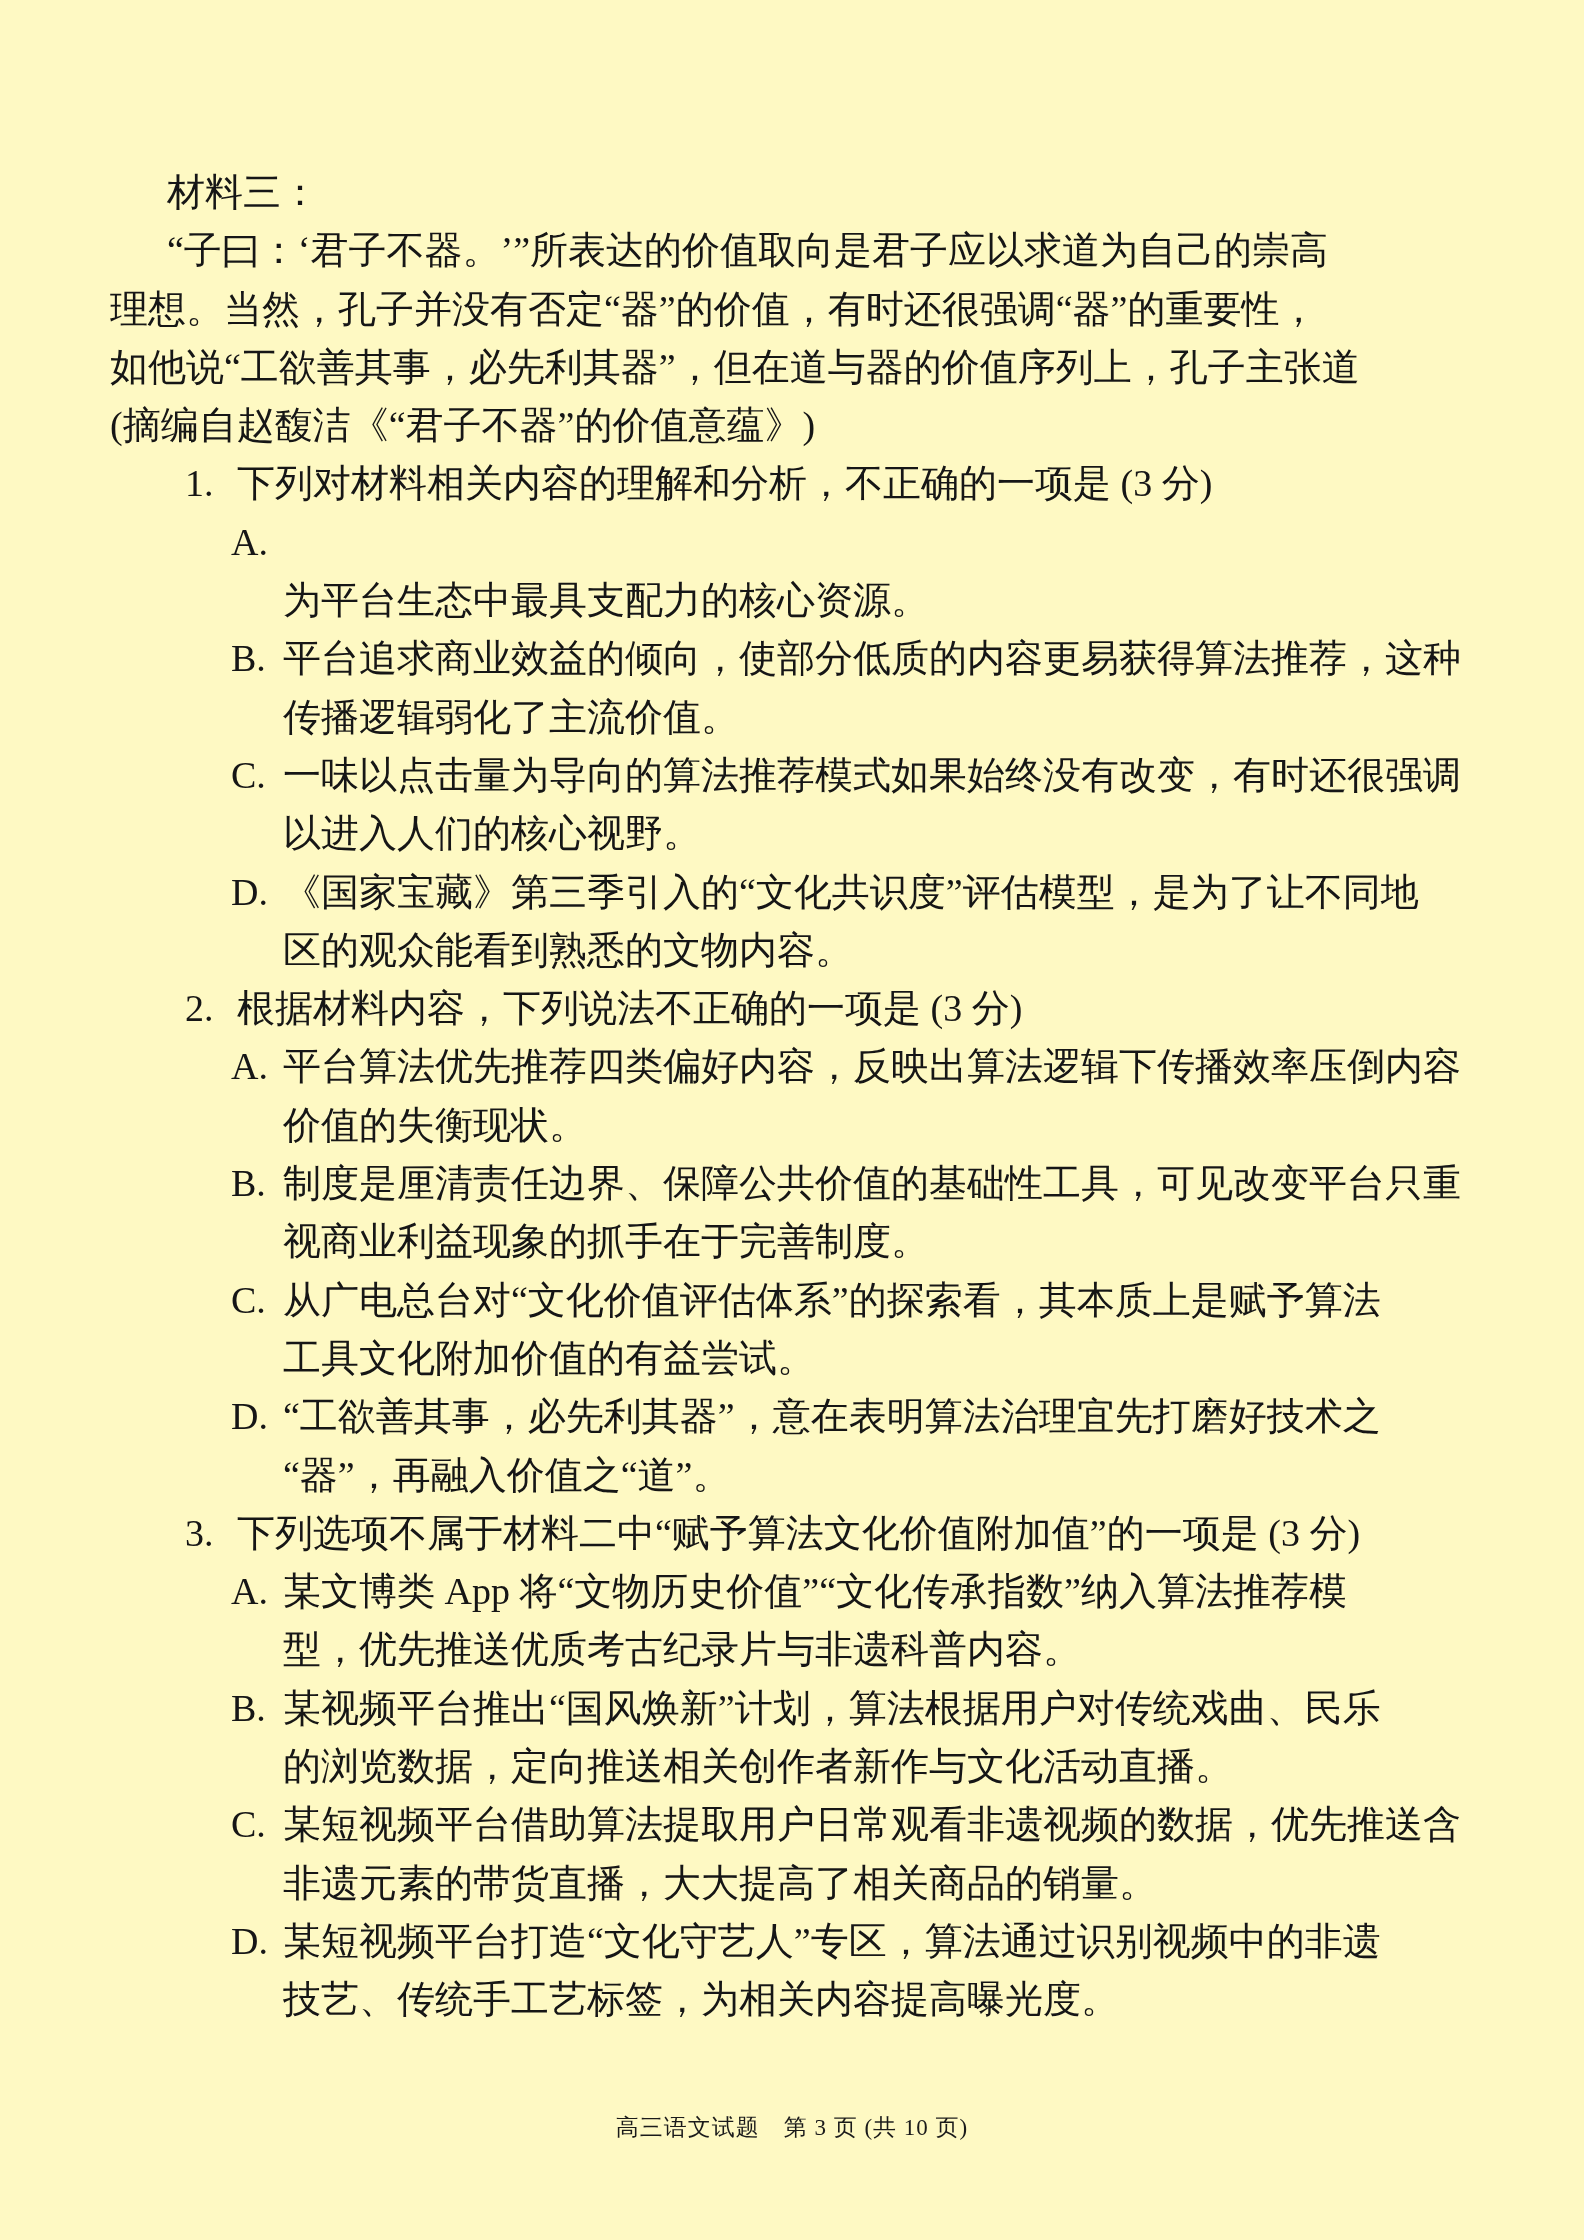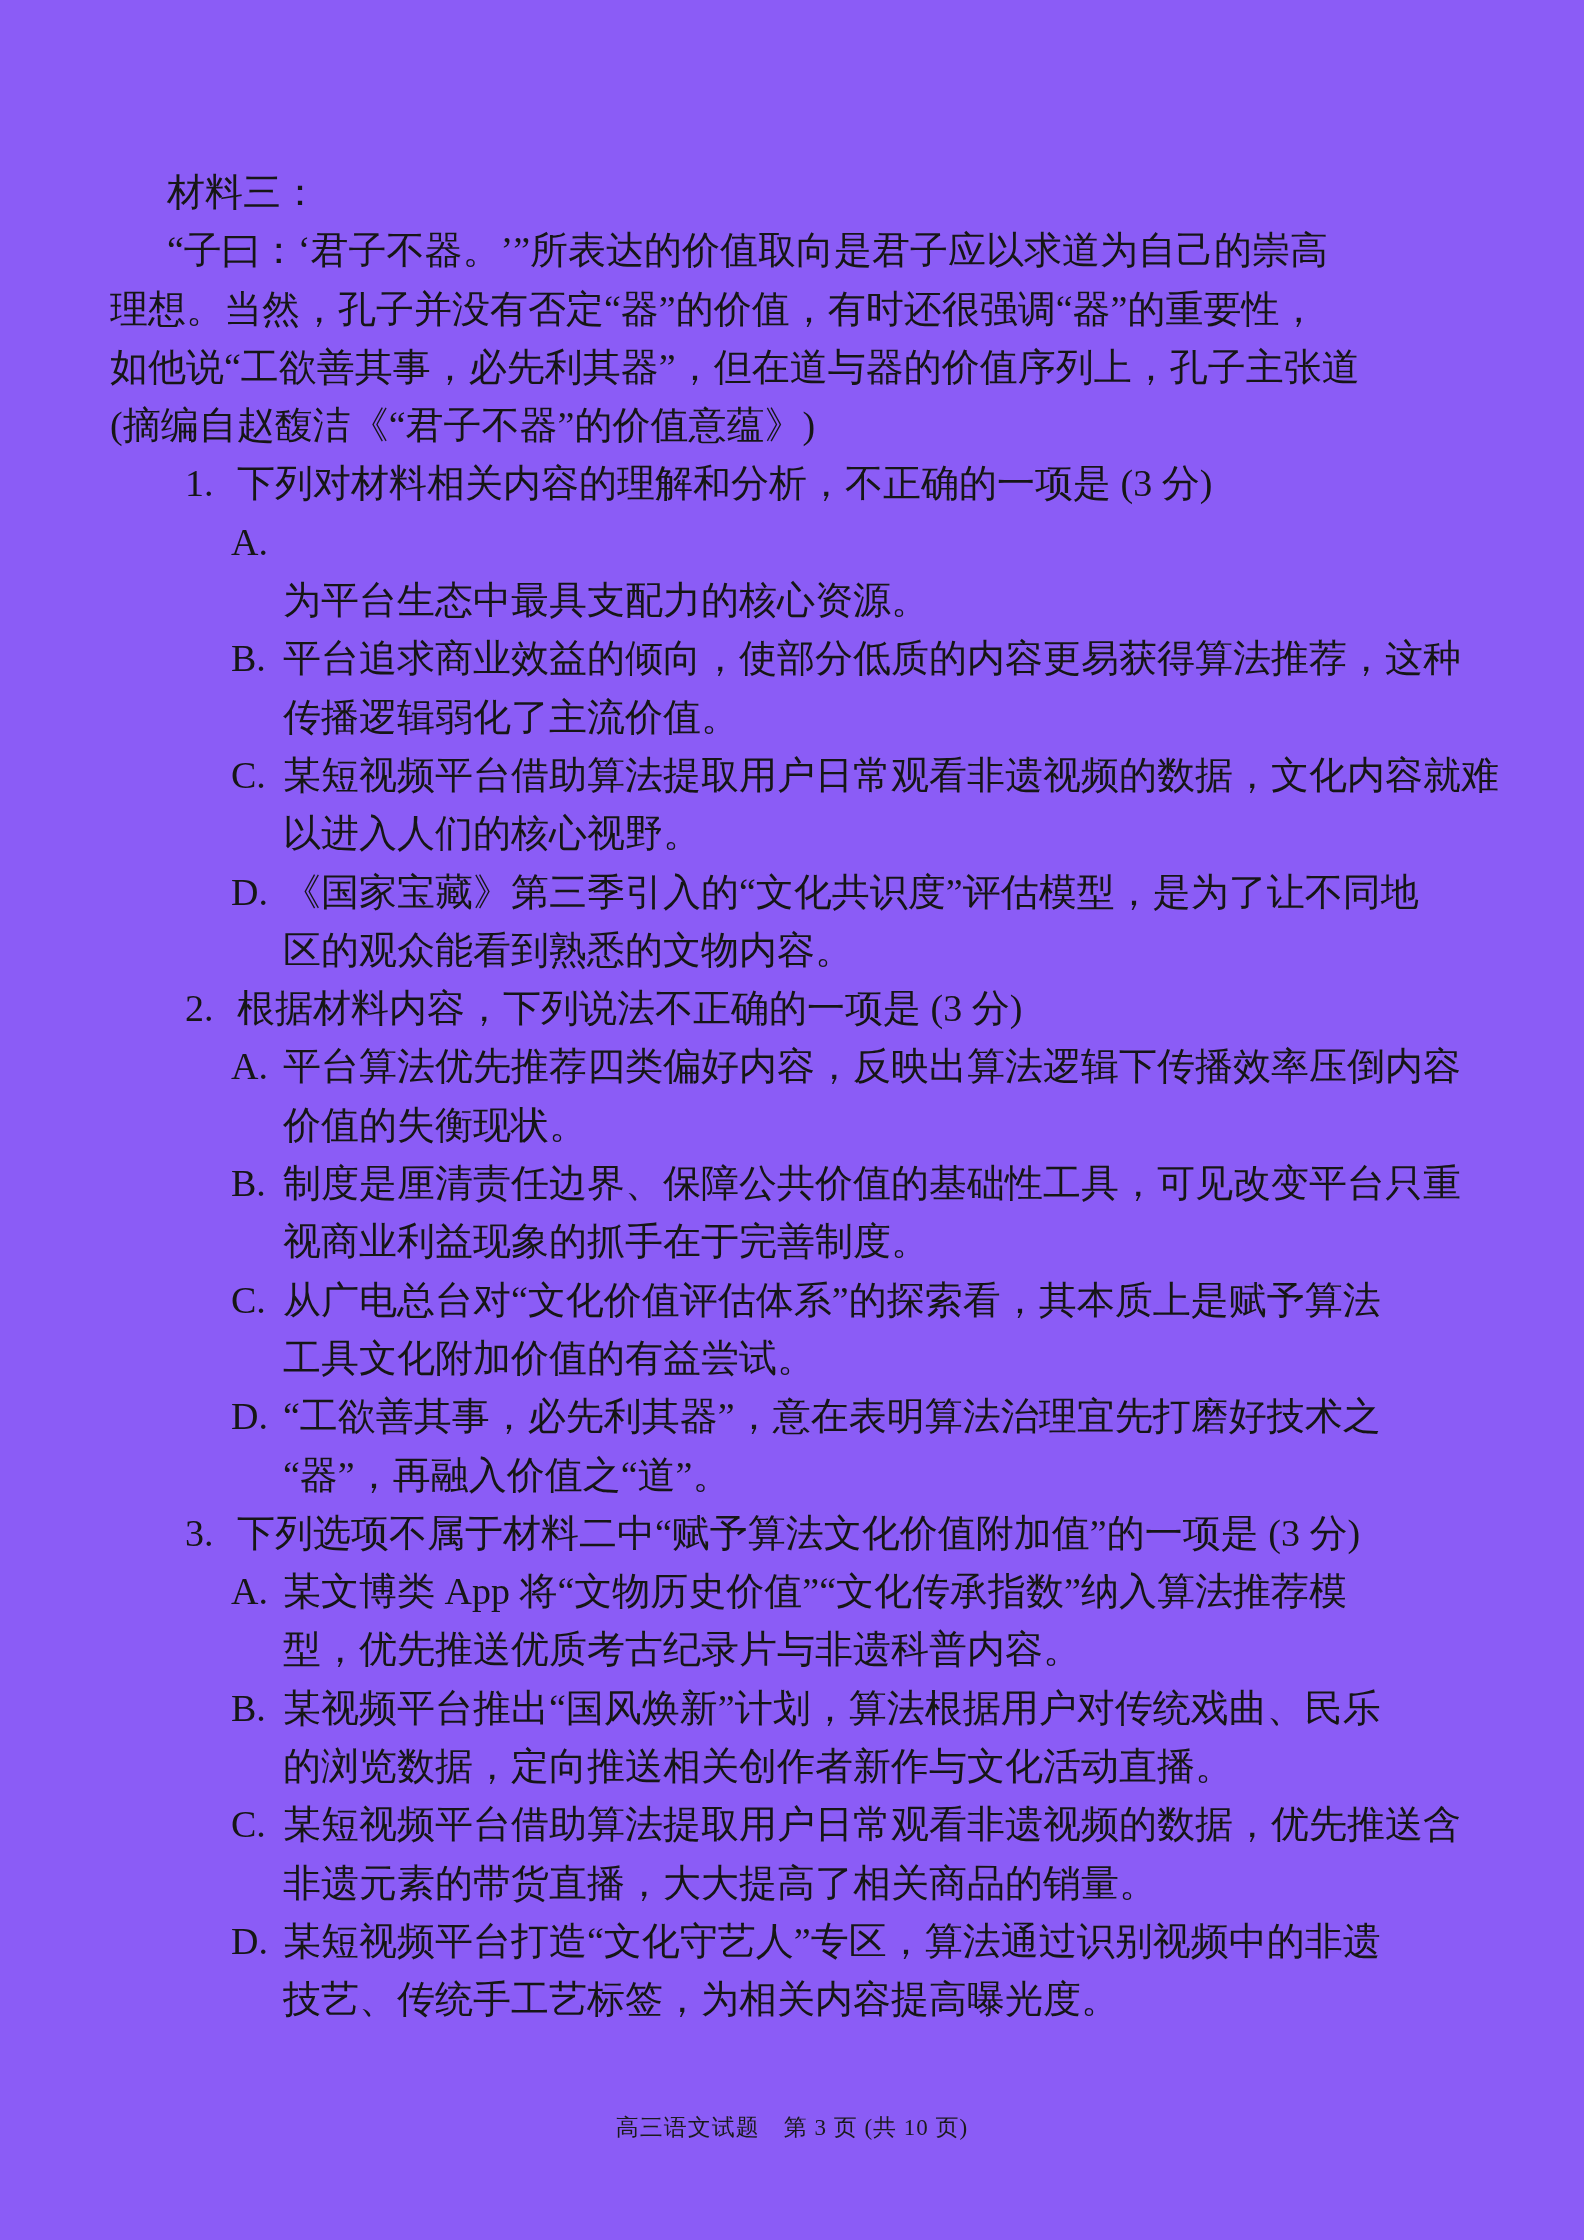--- a/index.html
+++ b/index.html
@@ -7,21 +7,21 @@
   body {
     position: relative;
     background: #ffffff;
     color: #161616;
     font-family: "Liberation Serif", "DejaVu Serif", serif;
     overflow: hidden;
   }
   .paper {
     position: absolute;
     inset: 0;
-    background: #8b5cf6;
+    background: #fef9c3;
   }
   .content {
     position: absolute;
     left: 110px;
     top: 163px;
     width: 1345px;
     font-size: 38px;
   }
   .line {
     height: 58.3px;
@@ -84,21 +84,21 @@
       <span class="olabel">A.</span>
     </div>
     <div class="line opt-cont">为平台生态中最具支配力的核心资源。</div>
     <div class="line opt">
       <span class="olabel">B.</span>
       <span>平台追求商业效益的倾向，使部分低质的内容更易获得算法推荐，这种</span>
     </div>
     <div class="line opt-cont">传播逻辑弱化了主流价值。</div>
     <div class="line opt">
       <span class="olabel">C.</span>
-      <span>某短视频平台借助算法提取用户日常观看非遗视频的数据，文化内容就难</span>
+      <span>一味以点击量为导向的算法推荐模式如果始终没有改变，有时还很强调</span>
     </div>
     <div class="line opt-cont">以进入人们的核心视野。</div>
     <div class="line opt">
       <span class="olabel">D.</span>
       <span>《国家宝藏》第三季引入的“文化共识度”评估模型，是为了让不同地</span>
     </div>
     <div class="line opt-cont">区的观众能看到熟悉的文物内容。</div>
 
     <div class="line stem">
       <span class="qnum">2.</span>

